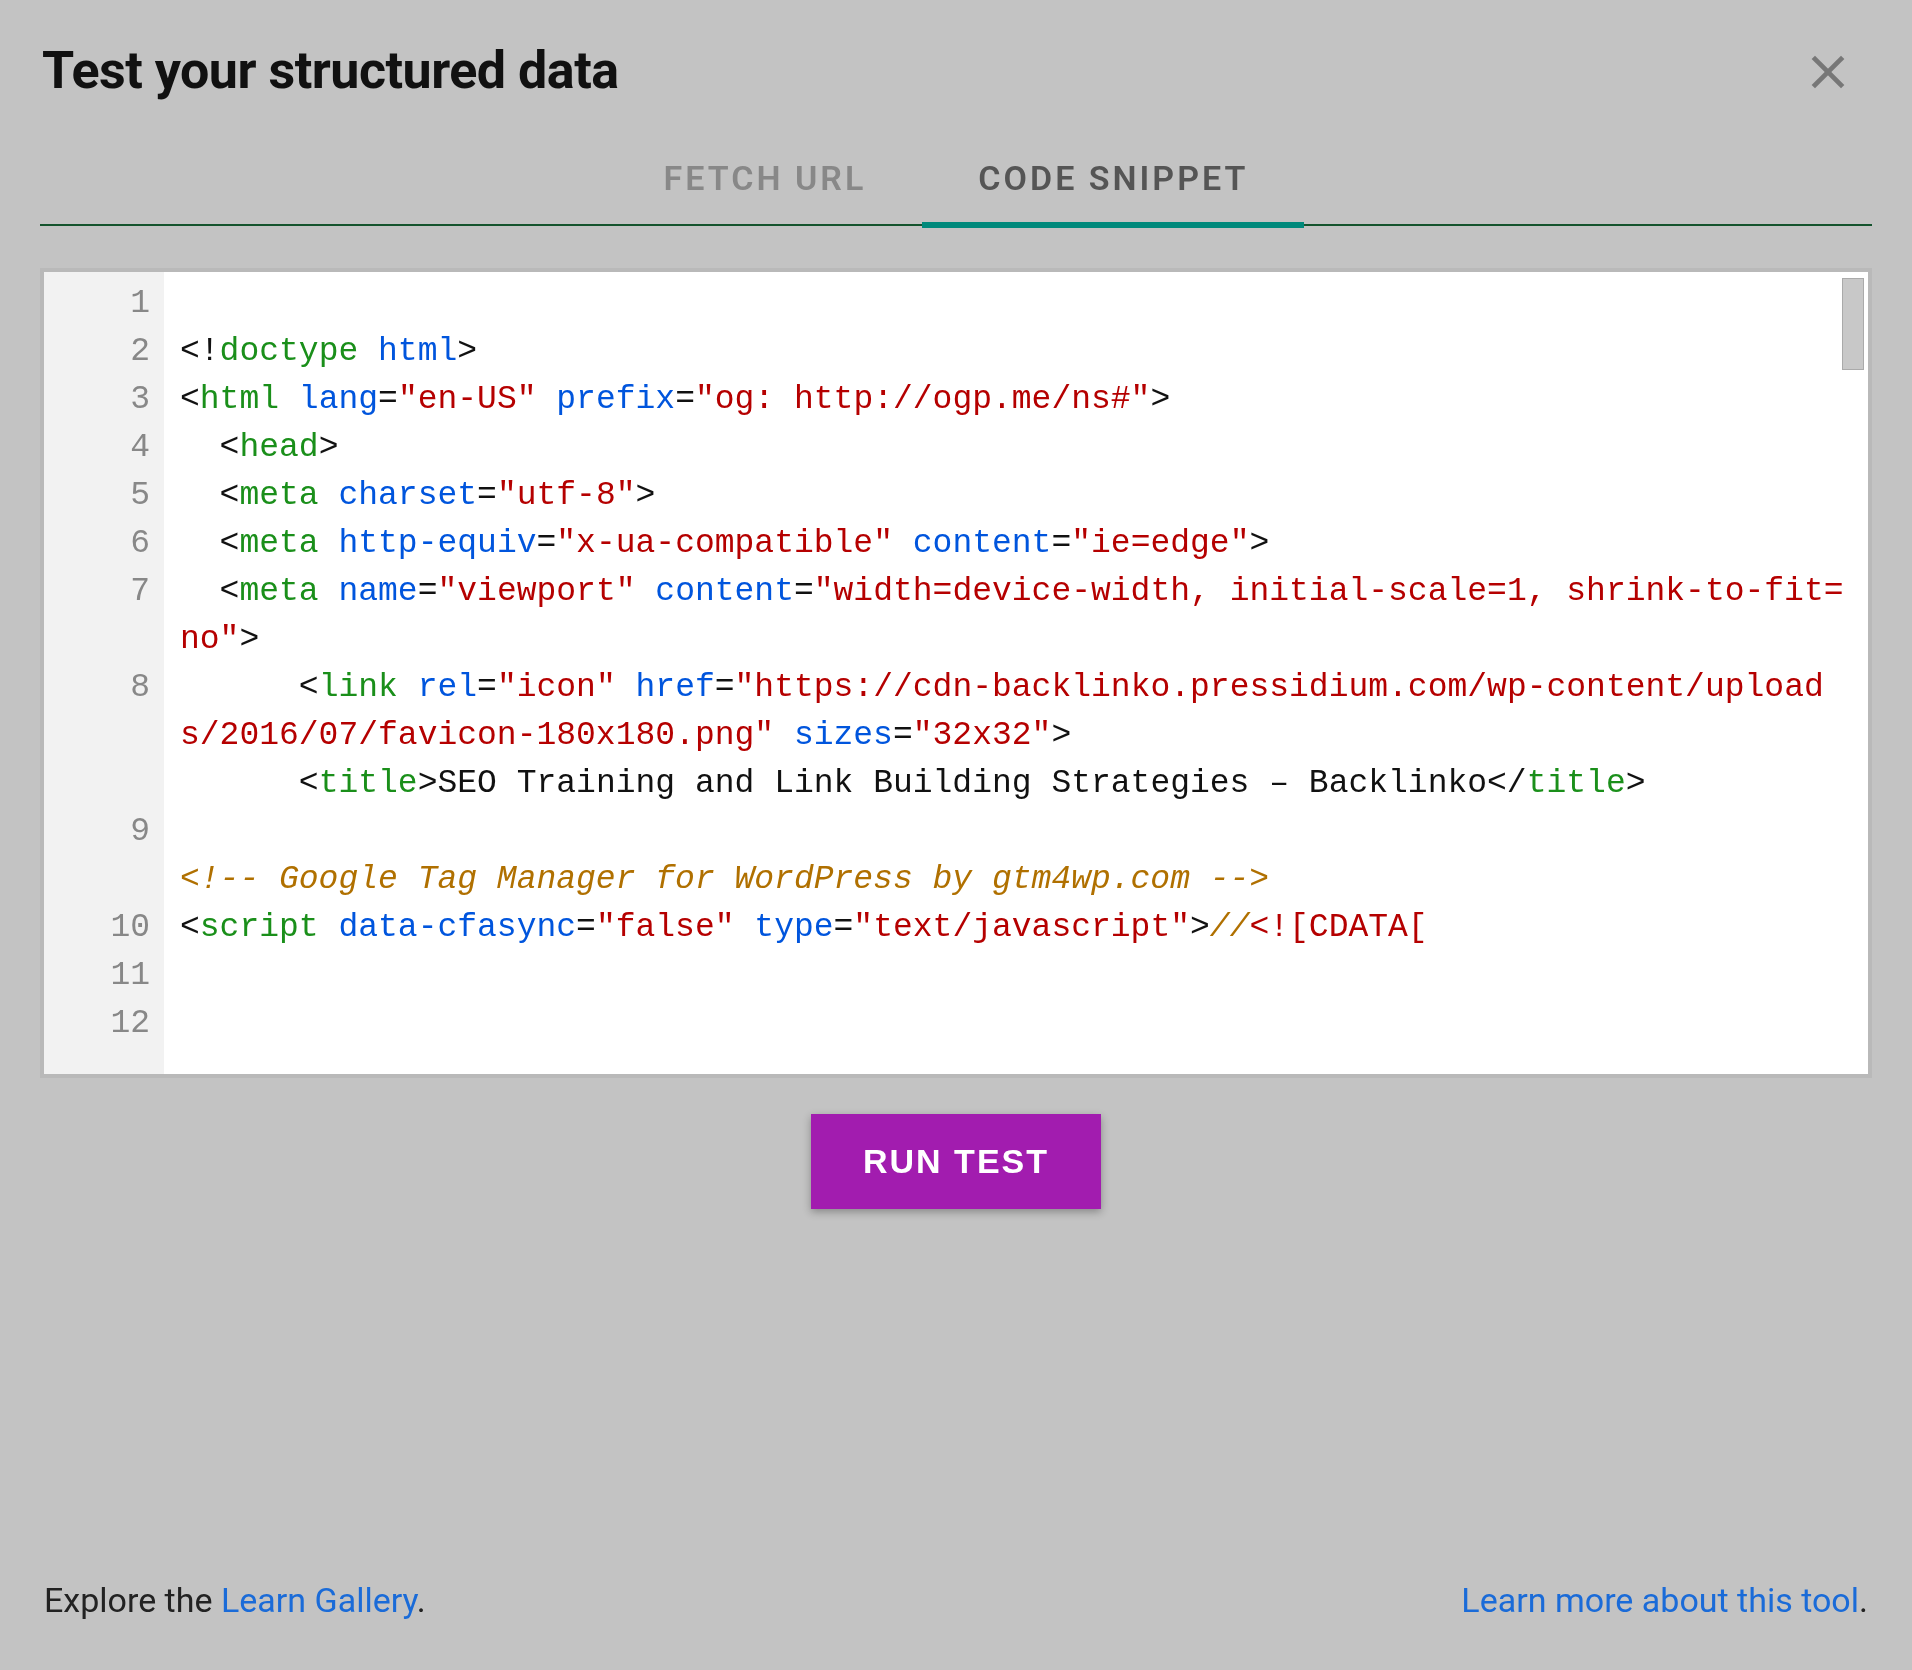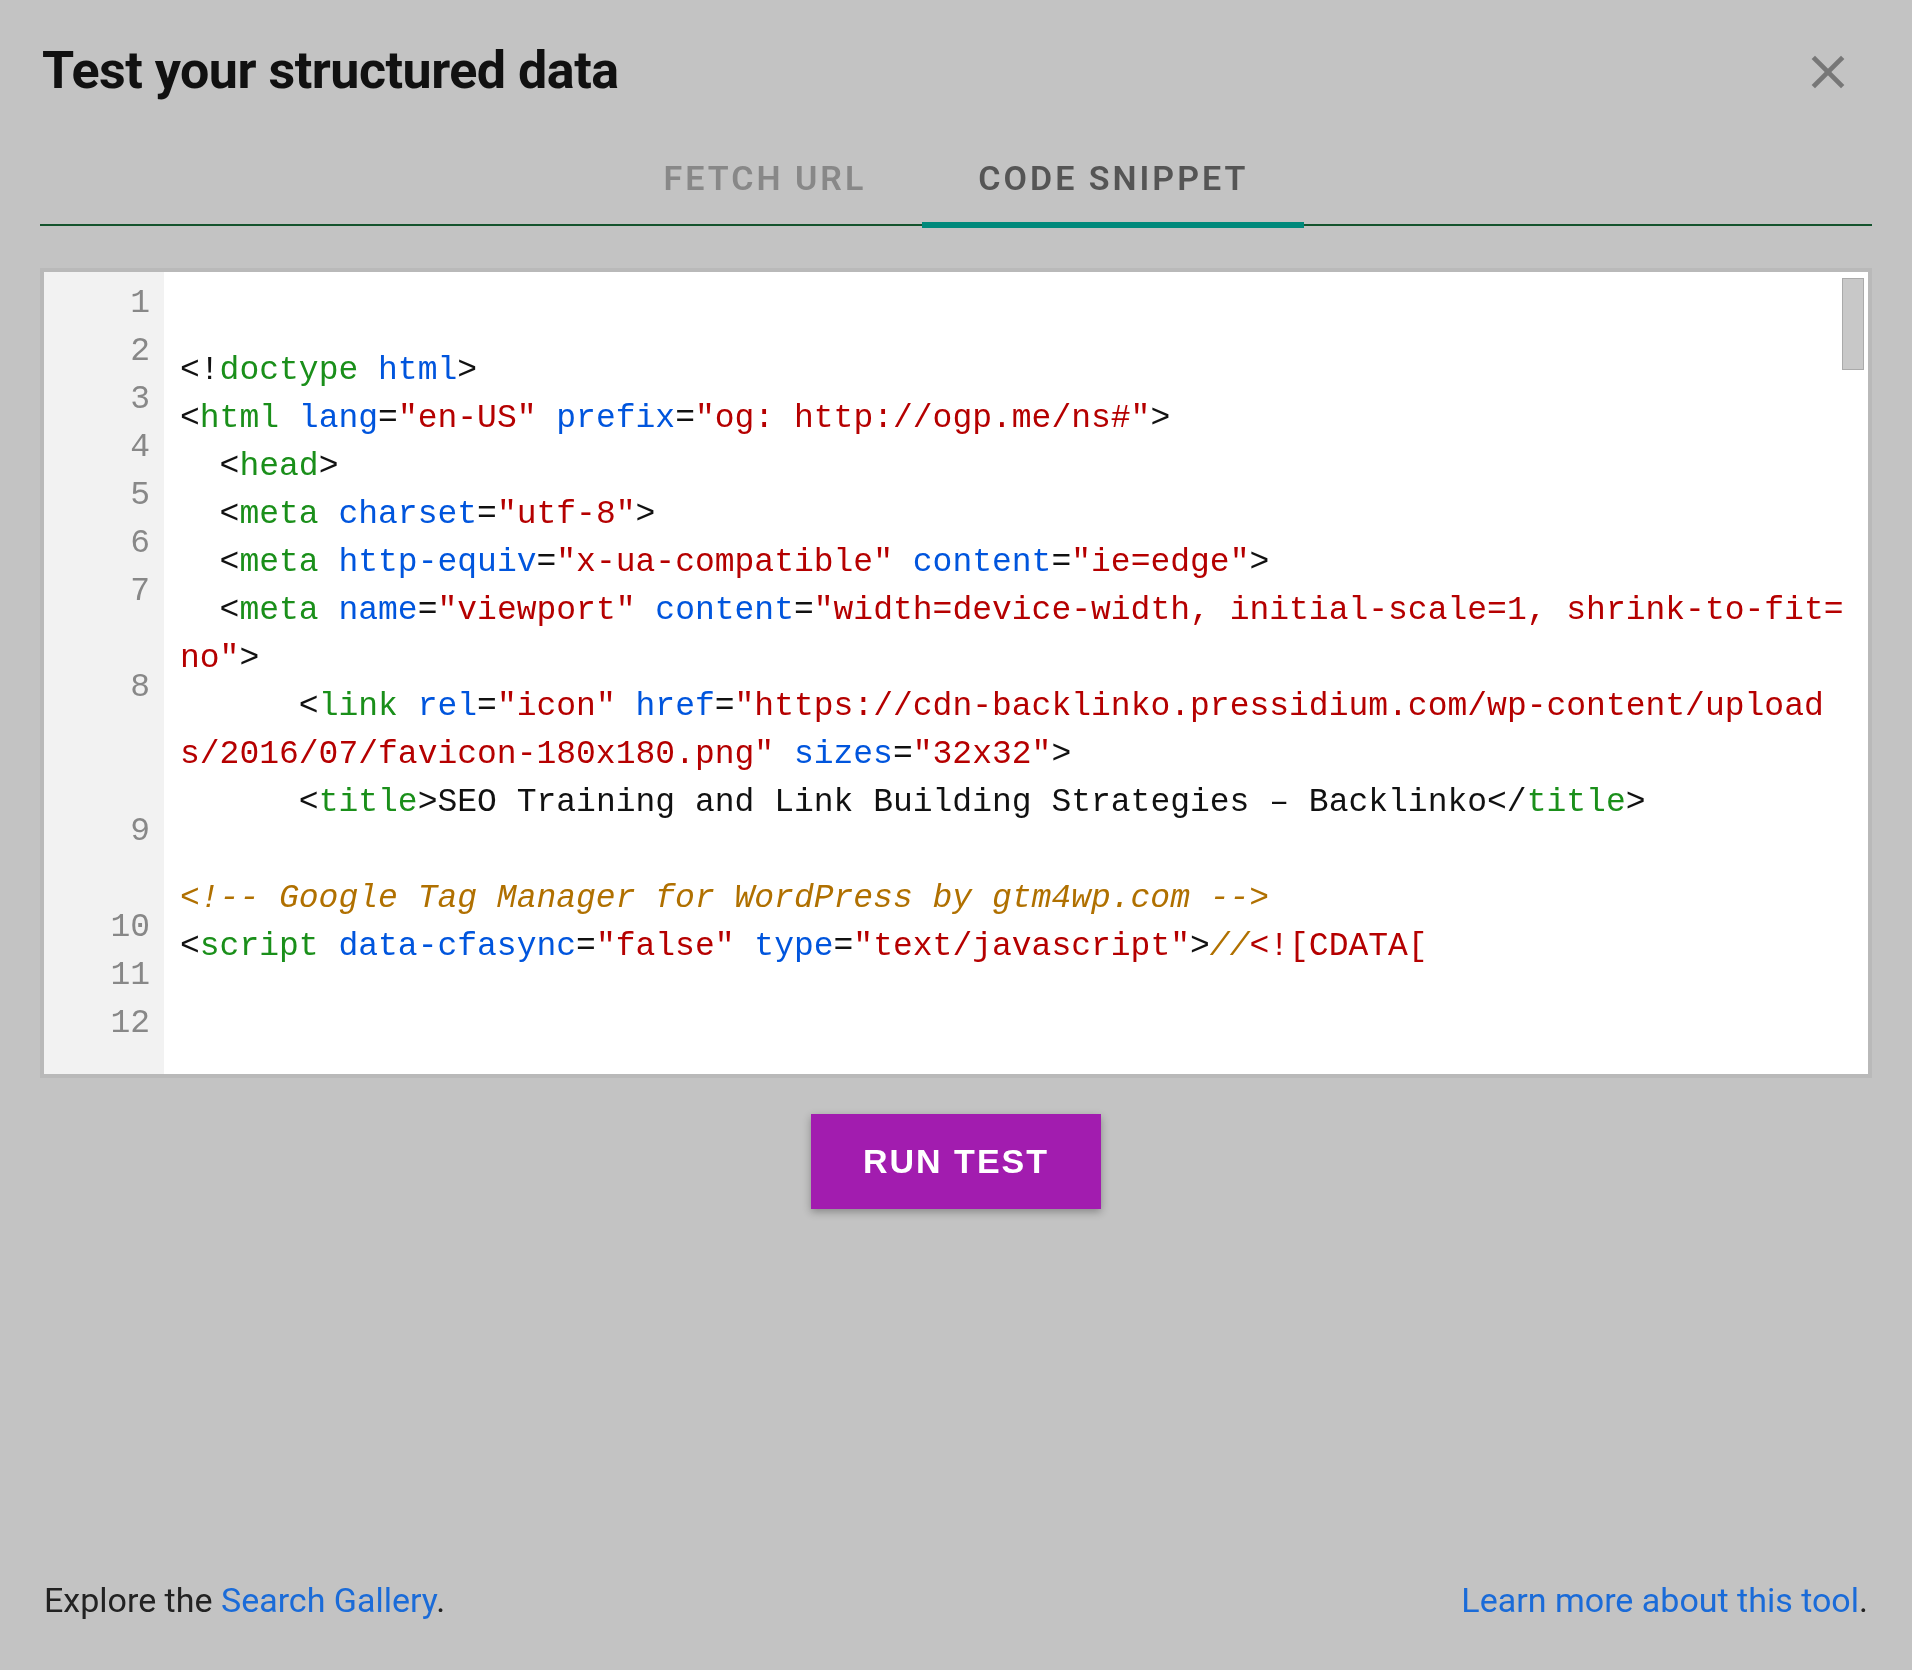--- a/index.html
+++ b/index.html
@@ -81,21 +81,20 @@
     min-width: 120px;
   }
   .gutter div { height: 48px; }
   .gutter .wrap { height: 48px; } 
   .code-area {
     flex: 1;
     padding: 8px 10px 15px 16px;
     white-space: pre-wrap;
     word-break: break-all;
     overflow: hidden;
-    margin-top: 19px;
   }
   .code-area .line { min-height: 48px; }
   .scrollbar {
     position: absolute;
     top: 6px;
     right: 4px;
     width: 22px;
     height: 92px;
     background: #c8c8c8;
     border: 1px solid #aaa;
@@ -181,18 +180,18 @@
     <div class="scrollbar"></div>
   </div>
 
   <div class="run-row">
     <button class="run-btn">RUN TEST</button>
   </div>
 </div>
 
 <div class="footer">
   <div>
-    <span>Explore the </span><a>Search Gallery</a><span>.</span>
+    <span>Explore the </span><a>Learn Gallery</a><span>.</span>
   </div>
   <div>
     <a>Learn more about this tool</a><span>.</span>
   </div>
 </div>
 
 </body></html>

